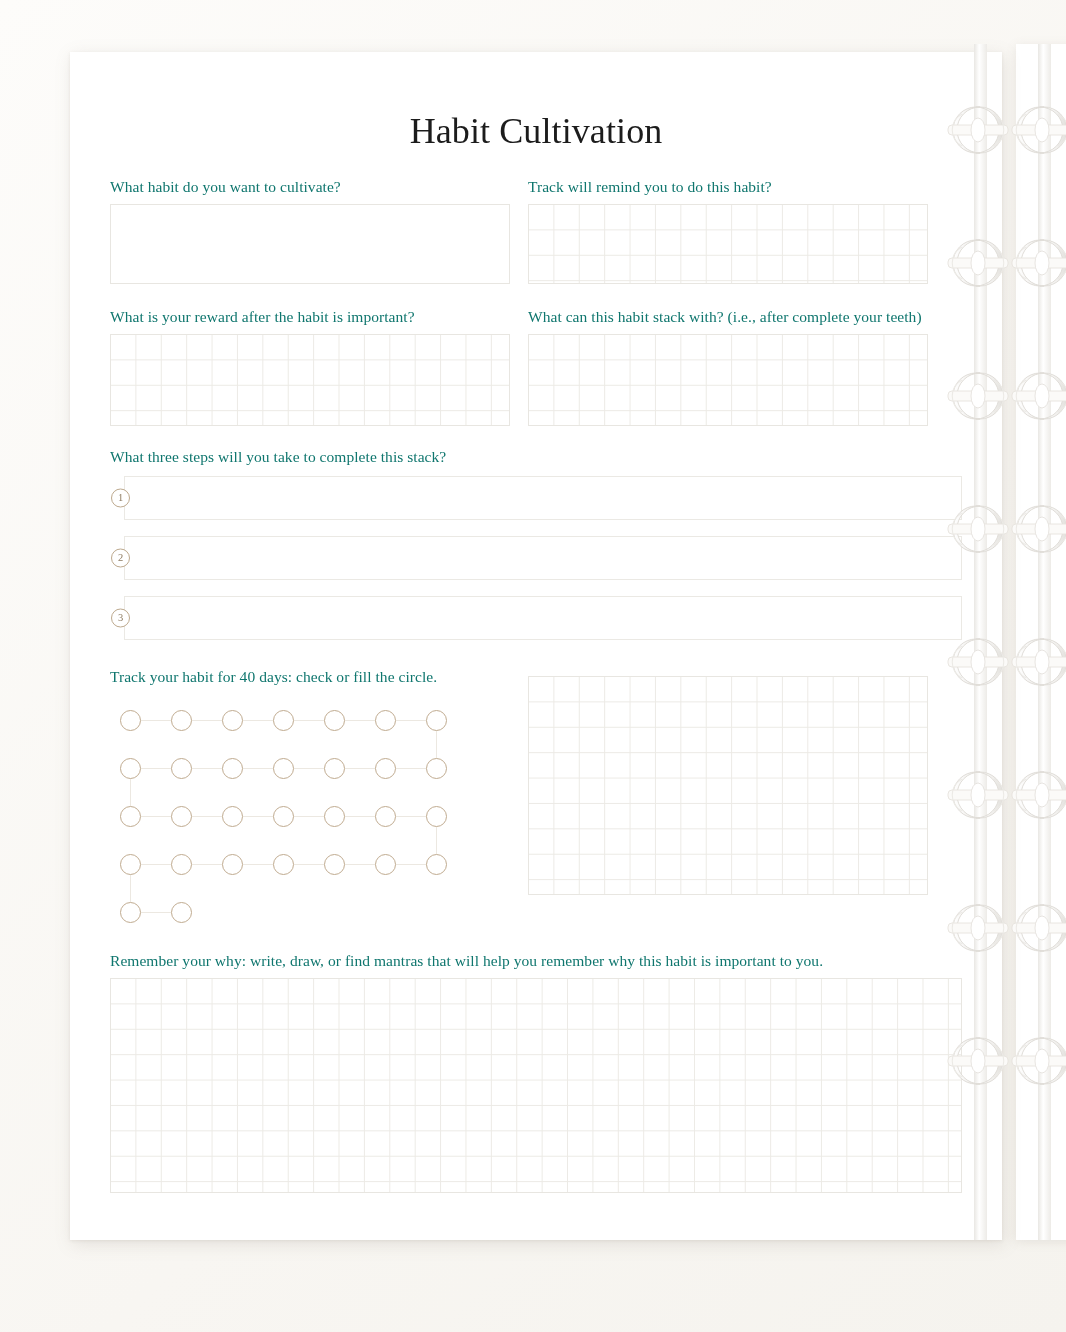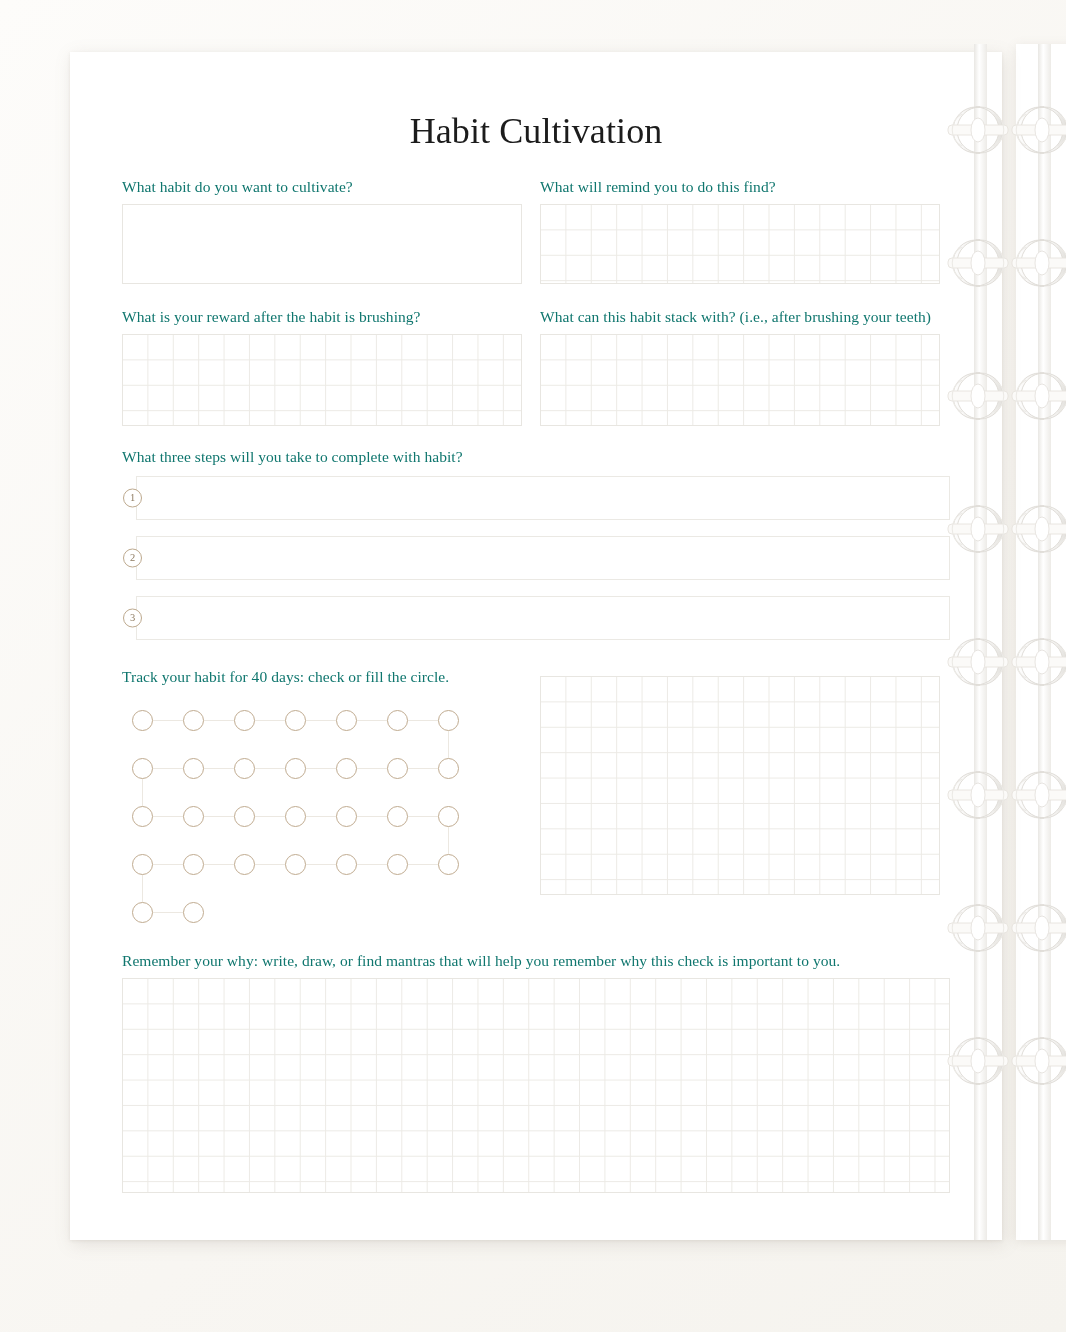--- a/index.html
+++ b/index.html
@@ -32,21 +32,21 @@
     position: absolute;
     left: 70px; top: 52px;
     width: 932px; height: 1188px;
     background: #ffffff;
     box-shadow: 2px 4px 16px rgba(130,120,105,.17),
                 0 1px 3px rgba(130,120,105,.12);
   }
   .page-inner {
     position: absolute;
     left: 0; top: 0; right: 0; bottom: 0;
-    padding: 0 52px;
+    padding: 0 40px;
     border-radius: 15px;
   }
 
   
   .discs { position: absolute; left: 0; top: 0; width: 1066px; height: 1332px; pointer-events: none; }
 
   
   .title {
     text-align: center;
     font-family: "Liberation Serif", serif;
@@ -157,38 +157,38 @@
     <div class="page-inner">
 
       <h1 class="title">Habit Cultivation</h1>
 
       <div class="boxrow" style="margin-top:22px;">
         <div class="col">
           <div class="label">What habit do you want to cultivate?</div>
           <div class="box plain" style="height:80px;margin-top:8px;"></div>
         </div>
         <div class="col">
-          <div class="label">What will remind you to do this find?</div>
+          <div class="label">Track will remind you to do this habit?</div>
           <div class="box grid" style="height:80px;margin-top:8px;"></div>
         </div>
       </div>
 
       <div class="boxrow" style="margin-top:24px;">
         <div class="col">
-          <div class="label">What is your reward after the habit is brushing?</div>
+          <div class="label">What is your reward after the habit is important?</div>
           <div class="box grid" style="height:92px;margin-top:8px;"></div>
         </div>
         <div class="col">
-          <div class="label">What can this habit stack with? (i.e., after brushing your teeth)</div>
+          <div class="label">What can this habit stack with? (i.e., after complete your teeth)</div>
           <div class="box grid" style="height:92px;margin-top:8px;"></div>
         </div>
       </div>
 
       <div style="margin-top:22px;">
-        <div class="label">What three steps will you take to complete with habit?</div>
+        <div class="label">What three steps will you take to complete this stack?</div>
         <div class="steps" style="margin-top:10px;">
           <div class="step">
             <span class="step-num">1</span>
           </div>
           <div class="step" style="margin-top:16px;">
             <span class="step-num">2</span>
           </div>
           <div class="step" style="margin-top:16px;">
             <span class="step-num">3</span>
           </div>
@@ -259,21 +259,21 @@
               <div class="t-circle" style="left: 10px; top: 202px;"></div>
               <div class="t-circle" style="left: 61px; top: 202px;"></div>
             </div>
         </div>
         <div class="col">
           <div class="box grid" style="height:219px;margin-top:8px;"></div>
         </div>
       </div>
 
       <div style="margin-top:20px;">
-        <div class="label">Remember your why: write, draw, or find mantras that will help you remember why this check is important to you.</div>
+        <div class="label">Remember your why: write, draw, or find mantras that will help you remember why this habit is important to you.</div>
         <div class="box grid" style="height:215px;margin-top:8px;"></div>
       </div>
 
 
     </div>
   </div>
 
   <svg class="discs" id="discs" viewBox="0 0 1066 1332" width="1066" height="1332">
       <defs>
         <linearGradient id="dg" x1="0" y1="0" x2="1" y2="0">

